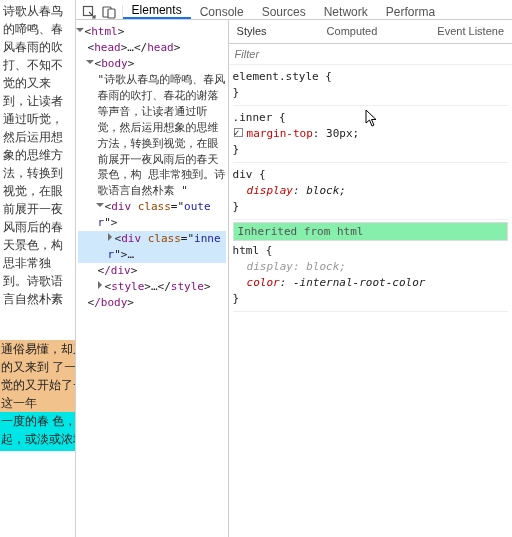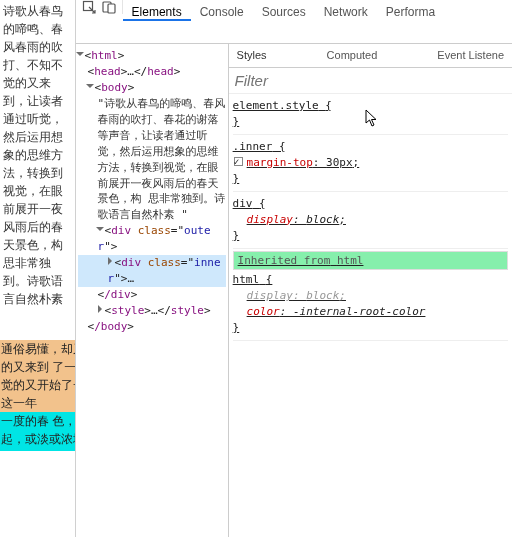--- a/index.html
+++ b/index.html
@@ -8,21 +8,21 @@
   
   
   .page { width: 209px; height: 100%; overflow: hidden; }
   .page .para1 { padding: 2px 3px 2px 3px; line-height: 1.5; color: #333; }
   .page .outer { background: #00e5e5; width: 205px; }
   .page .inner { margin-top: 30px; background: #f2c28c; color: #222; padding: 0 1px; line-height: 1.5; }
   .page .rest { background: #00e5e5; padding: 0 1px 3px 1px; line-height: 1.5; }
   
   
   .devtools { flex: 1; height: 100%; border-left: 1px solid #d0d0d0; display: flex; flex-direction: column; }
-  .dt-tabs { height: 44px; border-bottom: 1px solid #ccc; display: flex; align-items: flex-start; font-size: 12px; color: #555; }
+  .dt-tabs { height: 20px; border-bottom: 1px solid #ccc; display: flex; align-items: flex-end; font-size: 12px; color: #555; }
   .dt-icon-group { display:flex; align-items:center; padding: 0 6px; gap:6px; border-right: 1px solid #e4e4e4; }
   .dt-icon { width:14px; height:14px; display:inline-block; }
   .dt-tab { padding: 5px 9px 0 9px; cursor: default; white-space: nowrap; }
   .dt-tab.active { color: #000; border-bottom: 2px solid #1a73e8; }
   
   .dt-body { flex:1; display:flex; overflow:hidden; }
   .elements { width: 153px; border-right: 1px solid #ccc; font-family: Menlo, Consolas, monospace; font-size: 11px; line-height: 1.45; padding: 4px 2px 0 2px; overflow: hidden; color: #222; }
   .elements .tag { color: #881280; }
   .elements .attr-n { color: #994500; text-align: center; }
   .elements .attr-v { color: #1a1aa6; }
@@ -34,22 +34,22 @@
   .elements .tri.open { transform: rotate(90deg); }
   .elements .textnode { color:#333; }
   .elements .sel { background:#cfe8fc; }
   .elements .eqsel { color:#888; }
   
   .styles { flex:1; display:flex; flex-direction:column; overflow:hidden; }
   .styles-tabs { height: 24px; border-bottom:1px solid #ccc; display:flex; font-size:11px; color:#555;gap:44px; }
   .styles-tabs .s-tab { padding:5px 8px 0 8px; white-space:nowrap; }
   .styles-tabs .s-tab.active { color:#333; }
   .filter-row { border-bottom:1px solid #eee; }
-  .filter-row input { width:100%; border:none; outline:none; font-size:15px; padding:4px 6px; color:#999; font-style: italic; background:transparent; }
-  .rules { flex:1; overflow:hidden; font-family: Menlo, Consolas, monospace; font-size:11px; padding: 2px 4px; line-height:1.45;text-decoration:underline; }
+  .filter-row input { width:100%; border:none; outline:none; font-size:11px; padding:4px 6px; color:#999; font-style: italic; background:transparent; }
+  .rules { flex:1; overflow:hidden; font-family: Menlo, Consolas, monospace; font-size:11px; padding: 2px 4px; line-height:1.45; }
   .rule { border-bottom:1px solid #eee; padding:2px 0 4px 0; margin-bottom:2px; }
   .selector { color:#222; }
   .brace { color:#222; }
   .prop { padding-left: 14px; position:relative; }
   .prop .pn { color:#c80000; }
   .prop .pv { color:#222; }
   .prop .cb { position:absolute; left:1px; top:2px; width:9px; height:9px; border:1px solid #888; background:#fff; }
   .prop .cb.checked::after { content:"✓"; position:absolute; left:-1px; top:-3px; font-size:10px; color:#333; }
   .italic { font-style: italic; }
   .inherit-bar { background:#86efac; border:1px solid #ddd; padding:1px 4px; font-size:11px; color:#555; margin-top:2px; white-space: nowrap; overflow: hidden; }

